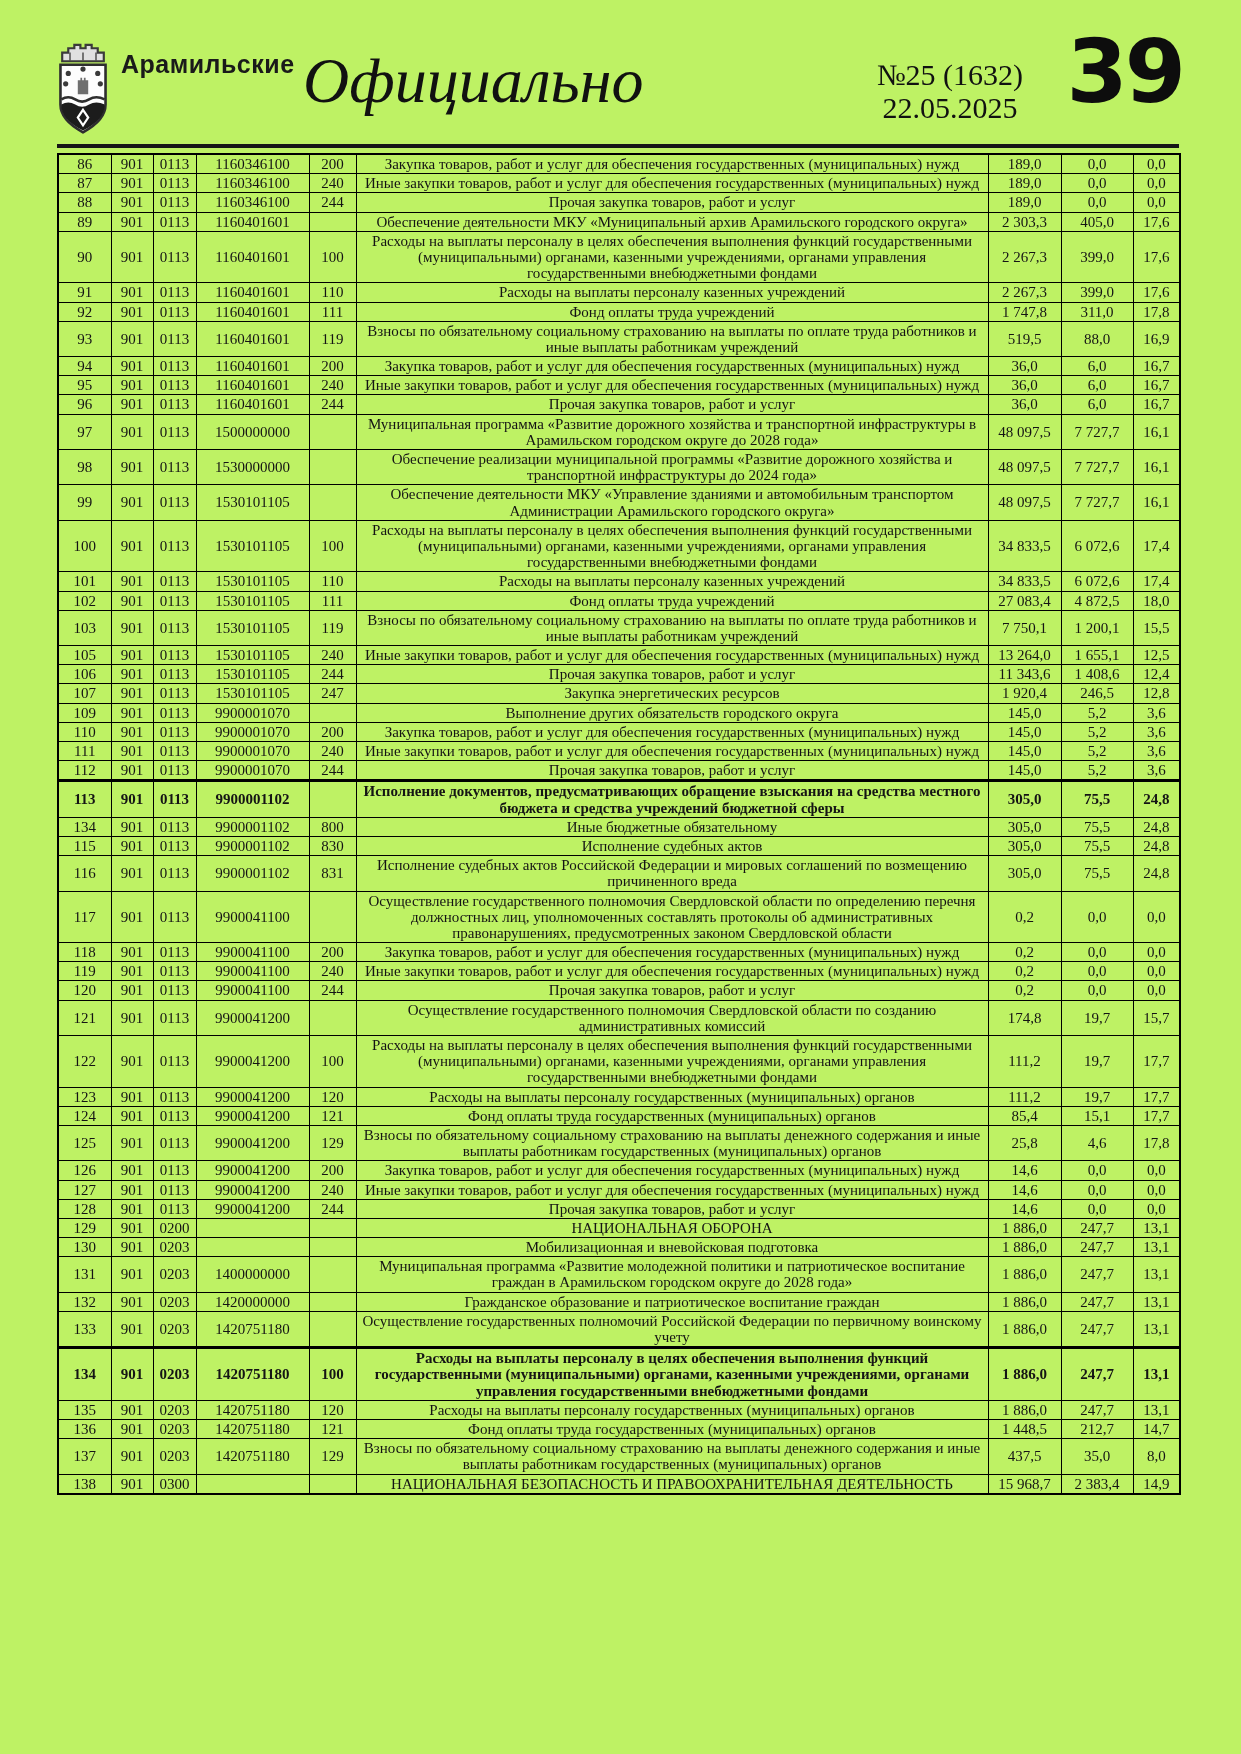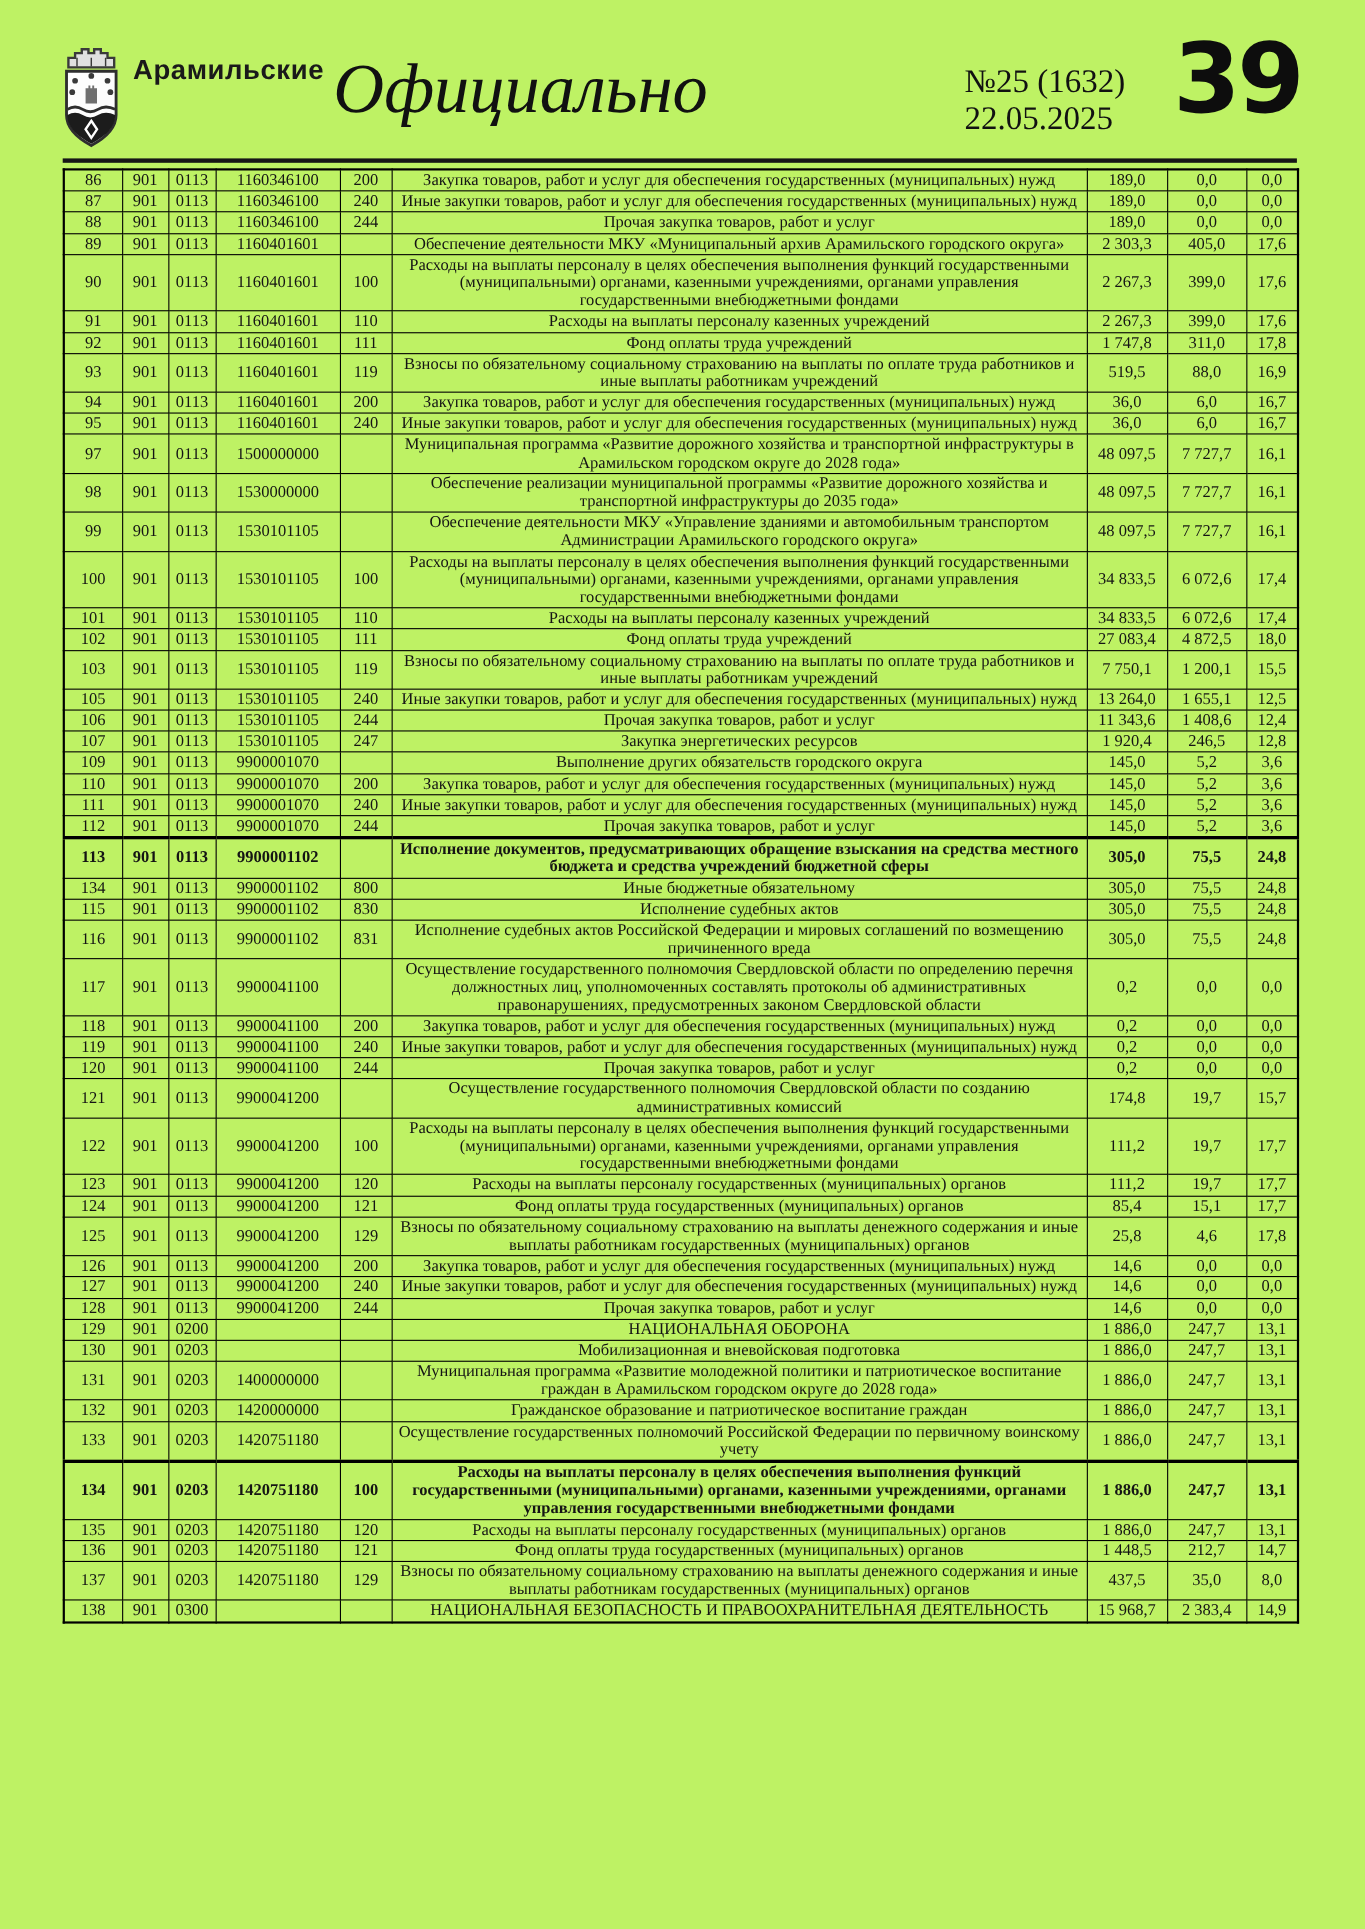--- a/index.html
+++ b/index.html
@@ -12,21 +12,21 @@
   .brand { position:absolute; left:57px; top:42px; display:flex; align-items:flex-start; }
   .brand .emblem { width:52px; height:94px; }
   .brand-text { margin-left:12px; font-family:"Liberation Sans", sans-serif; }
   .brand-top { font-size:25px; font-weight:bold; color:#1a1a1a; letter-spacing:0.5px; margin-top:8px; }
   .brand-main { font-size:52px; font-weight:bold; color:#7e7e7e; letter-spacing:2px; line-height:0.95; margin-top:2px; }
   .official-title {
     position:absolute; left:303px; top:44px; font-size:64px; font-style:italic;
     font-family:"Liberation Serif", serif; color:#111;
   }
   .issue-block {
-    position:absolute; right:218px; top:58px; text-align:left;
+    position:absolute; right:218px; top:58px; text-align:center;
     font-size:30px; line-height:1.1; color:#111;
   }
   .page-number {
     position:absolute; right:58px; top:28px; font-family:"DejaVu Sans", sans-serif;
     font-size:88px; font-weight:bold; letter-spacing:-3px; line-height:1; color:#0d0d0d;
   }
   .header-rule { position:absolute; left:57px; top:144px; width:1122px; height:4px; background:#161616; }
   
   table.budget {
     position:absolute; left:57px; top:153px; width:1122px;
@@ -203,37 +203,48 @@
         <td class="num">901</td>
         <td class="num">0113</td>
         <td class="num">1160401601</td>
         <td class="num">240</td>
         <td>Иные закупки товаров, работ и услуг для обеспечения государственных (муниципальных) нужд</td>
         <td class="num">36,0</td>
         <td class="num">6,0</td>
         <td class="num">16,7</td>
       </tr>
         <tr>
+        <td class="num">96</td>
+        <td class="num">901</td>
+        <td class="num">0113</td>
+        <td class="num">1160401601</td>
+        <td class="num">244</td>
+        <td>Прочая закупка товаров, работ и услуг</td>
+        <td class="num">36,0</td>
+        <td class="num">6,0</td>
+        <td class="num">16,7</td>
+      </tr>
+        <tr>
         <td class="num">97</td>
         <td class="num">901</td>
         <td class="num">0113</td>
         <td class="num">1500000000</td>
         <td class="num"></td>
         <td>Муниципальная программа «Развитие дорожного хозяйства и транспортной инфраструктуры в Арамильском городском округе до 2028 года»</td>
         <td class="num">48 097,5</td>
         <td class="num">7 727,7</td>
         <td class="num">16,1</td>
       </tr>
         <tr>
         <td class="num">98</td>
         <td class="num">901</td>
         <td class="num">0113</td>
         <td class="num">1530000000</td>
         <td class="num"></td>
-        <td>Обеспечение реализации муниципальной программы «Развитие дорожного хозяйства и транспортной инфраструктуры до 2035 года»</td>
+        <td>Обеспечение реализации муниципальной программы «Развитие дорожного хозяйства и транспортной инфраструктуры до 2024 года»</td>
         <td class="num">48 097,5</td>
         <td class="num">7 727,7</td>
         <td class="num">16,1</td>
       </tr>
         <tr>
         <td class="num">99</td>
         <td class="num">901</td>
         <td class="num">0113</td>
         <td class="num">1530101105</td>
         <td class="num"></td>

